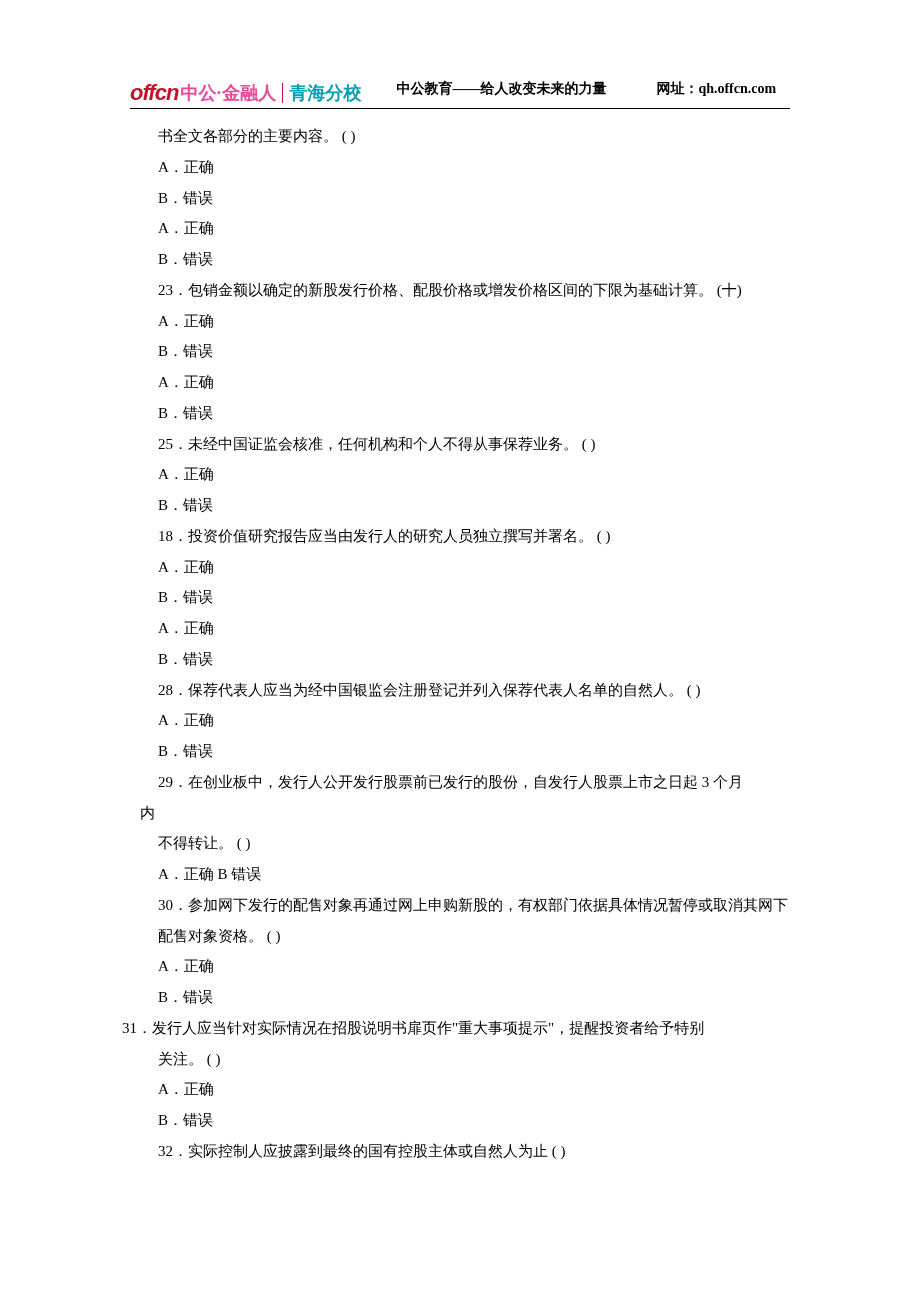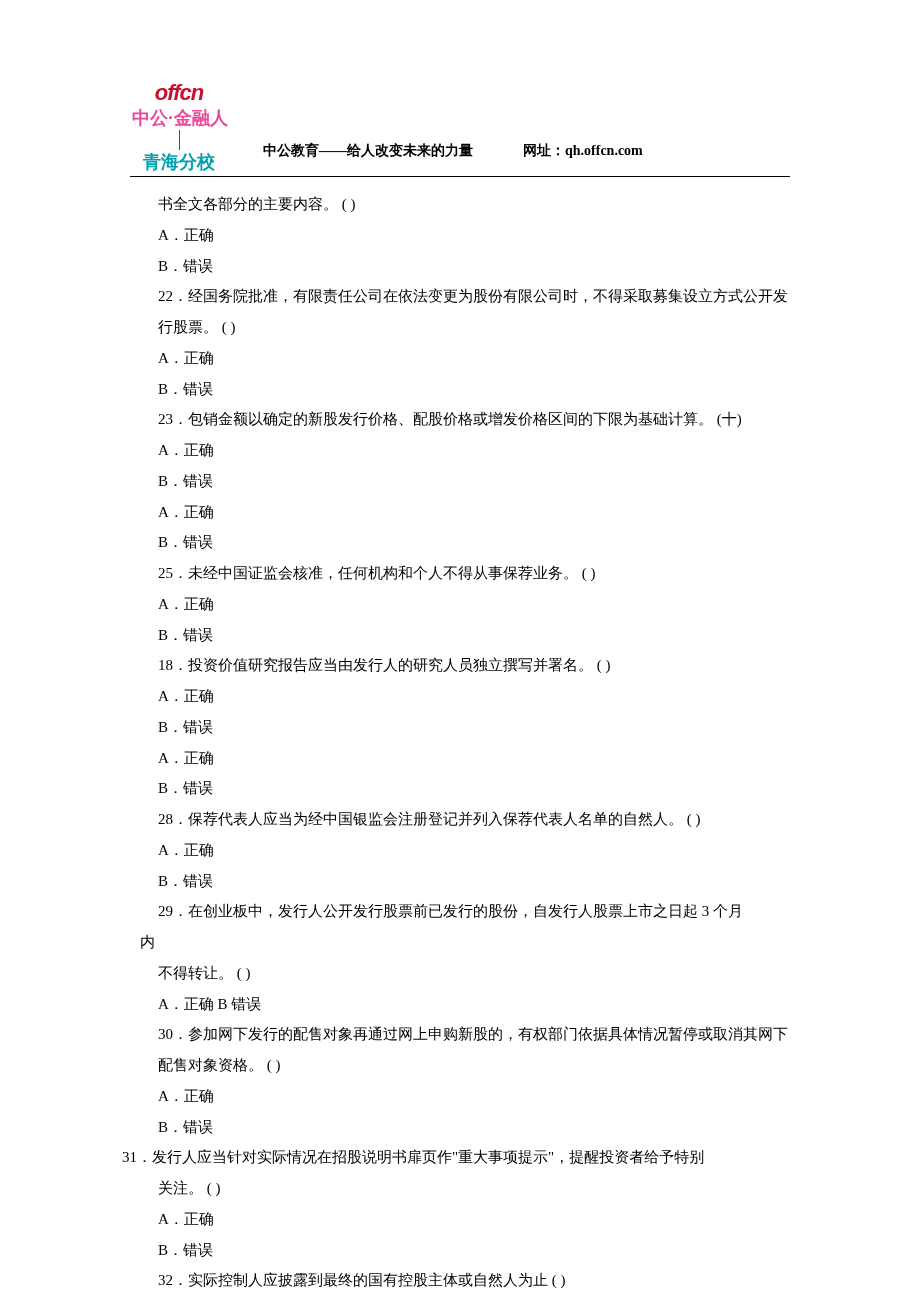--- a/index.html
+++ b/index.html
@@ -18,21 +18,20 @@
     display: flex;
     align-items: flex-end;
     border-bottom: 1.5px solid #000;
     margin: 0 130px 12px 130px;
     padding-bottom: 2px;
   }
   .logo-block {
     display: flex;
     align-items: center;
     margin-right: 20px;
-    flex-direction: column;
   }
   .logo-offcn {
     font-family: Arial, sans-serif;
     font-weight: bold;
     font-style: italic;
     font-size: 22px;
     color: #c8102e;
     letter-spacing: -1px;
   }
   .logo-cn {
@@ -55,21 +54,21 @@
     font-weight: bold;
   }
   .header-text {
     display: flex;
     font-family: "SimSun", serif;
     font-size: 14px;
     font-weight: bold;
     color: #000;
     gap: 50px;
     margin-left: 15px;
-    margin-bottom: 14px;
+    margin-bottom: 8px;
   }
   .content {
     margin-left: 158px;
     margin-right: 130px;
     line-height: 2.05;
   }
   .line { display: block; }
   .outdent-31 {
     margin-left: -2.4em;
     text-indent: 0;
@@ -97,21 +96,20 @@
       <span>中公教育——给人改变未来的力量</span>
       <span>网址：qh.offcn.com</span>
     </div>
   </div>
 
   <div class="content">
     <span class="line">书全文各部分的主要内容。 ( )</span>
     <span class="line">A．正确</span>
     <span class="line">B．错误</span>
 
-    <span class="line">22．经国务院批准，有限责任公司在依法变更为股份有限公司时，不得采取募集设立方式公开发行股票。 ( )</span>
     <span class="line">A．正确</span>
     <span class="line">B．错误</span>
 
     <span class="line">23．包销金额以确定的新股发行价格、配股价格或增发价格区间的下限为基础计算。 (十)</span>
     <span class="line">A．正确</span>
     <span class="line">B．错误</span>
 
     <span class="line">A．正确</span>
     <span class="line">B．错误</span>
 

